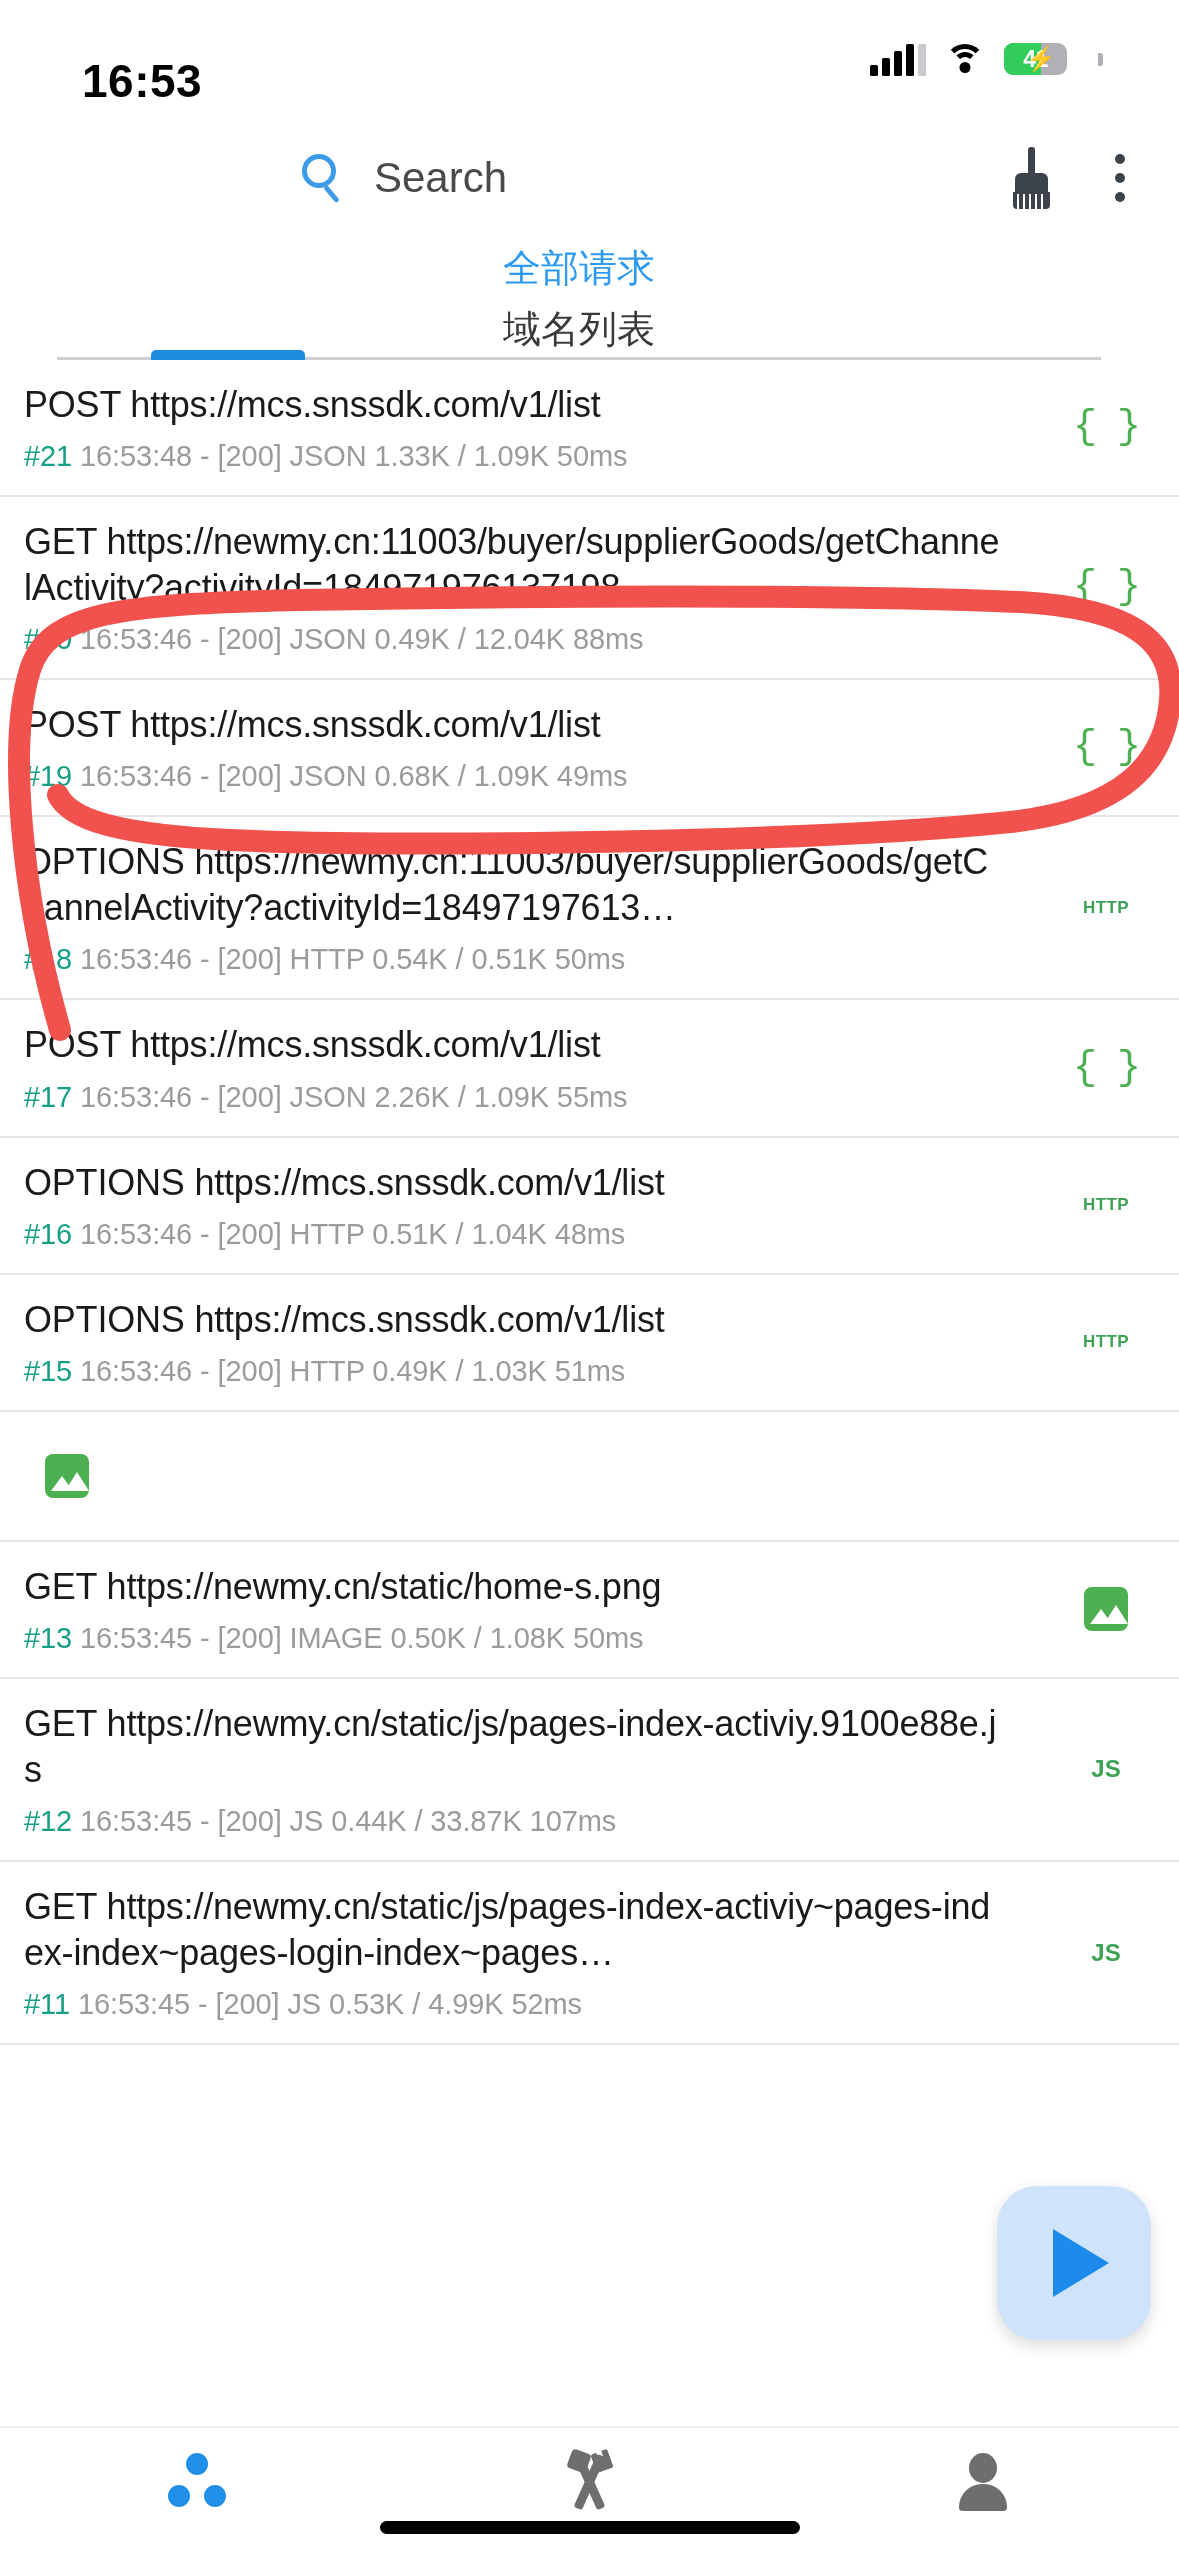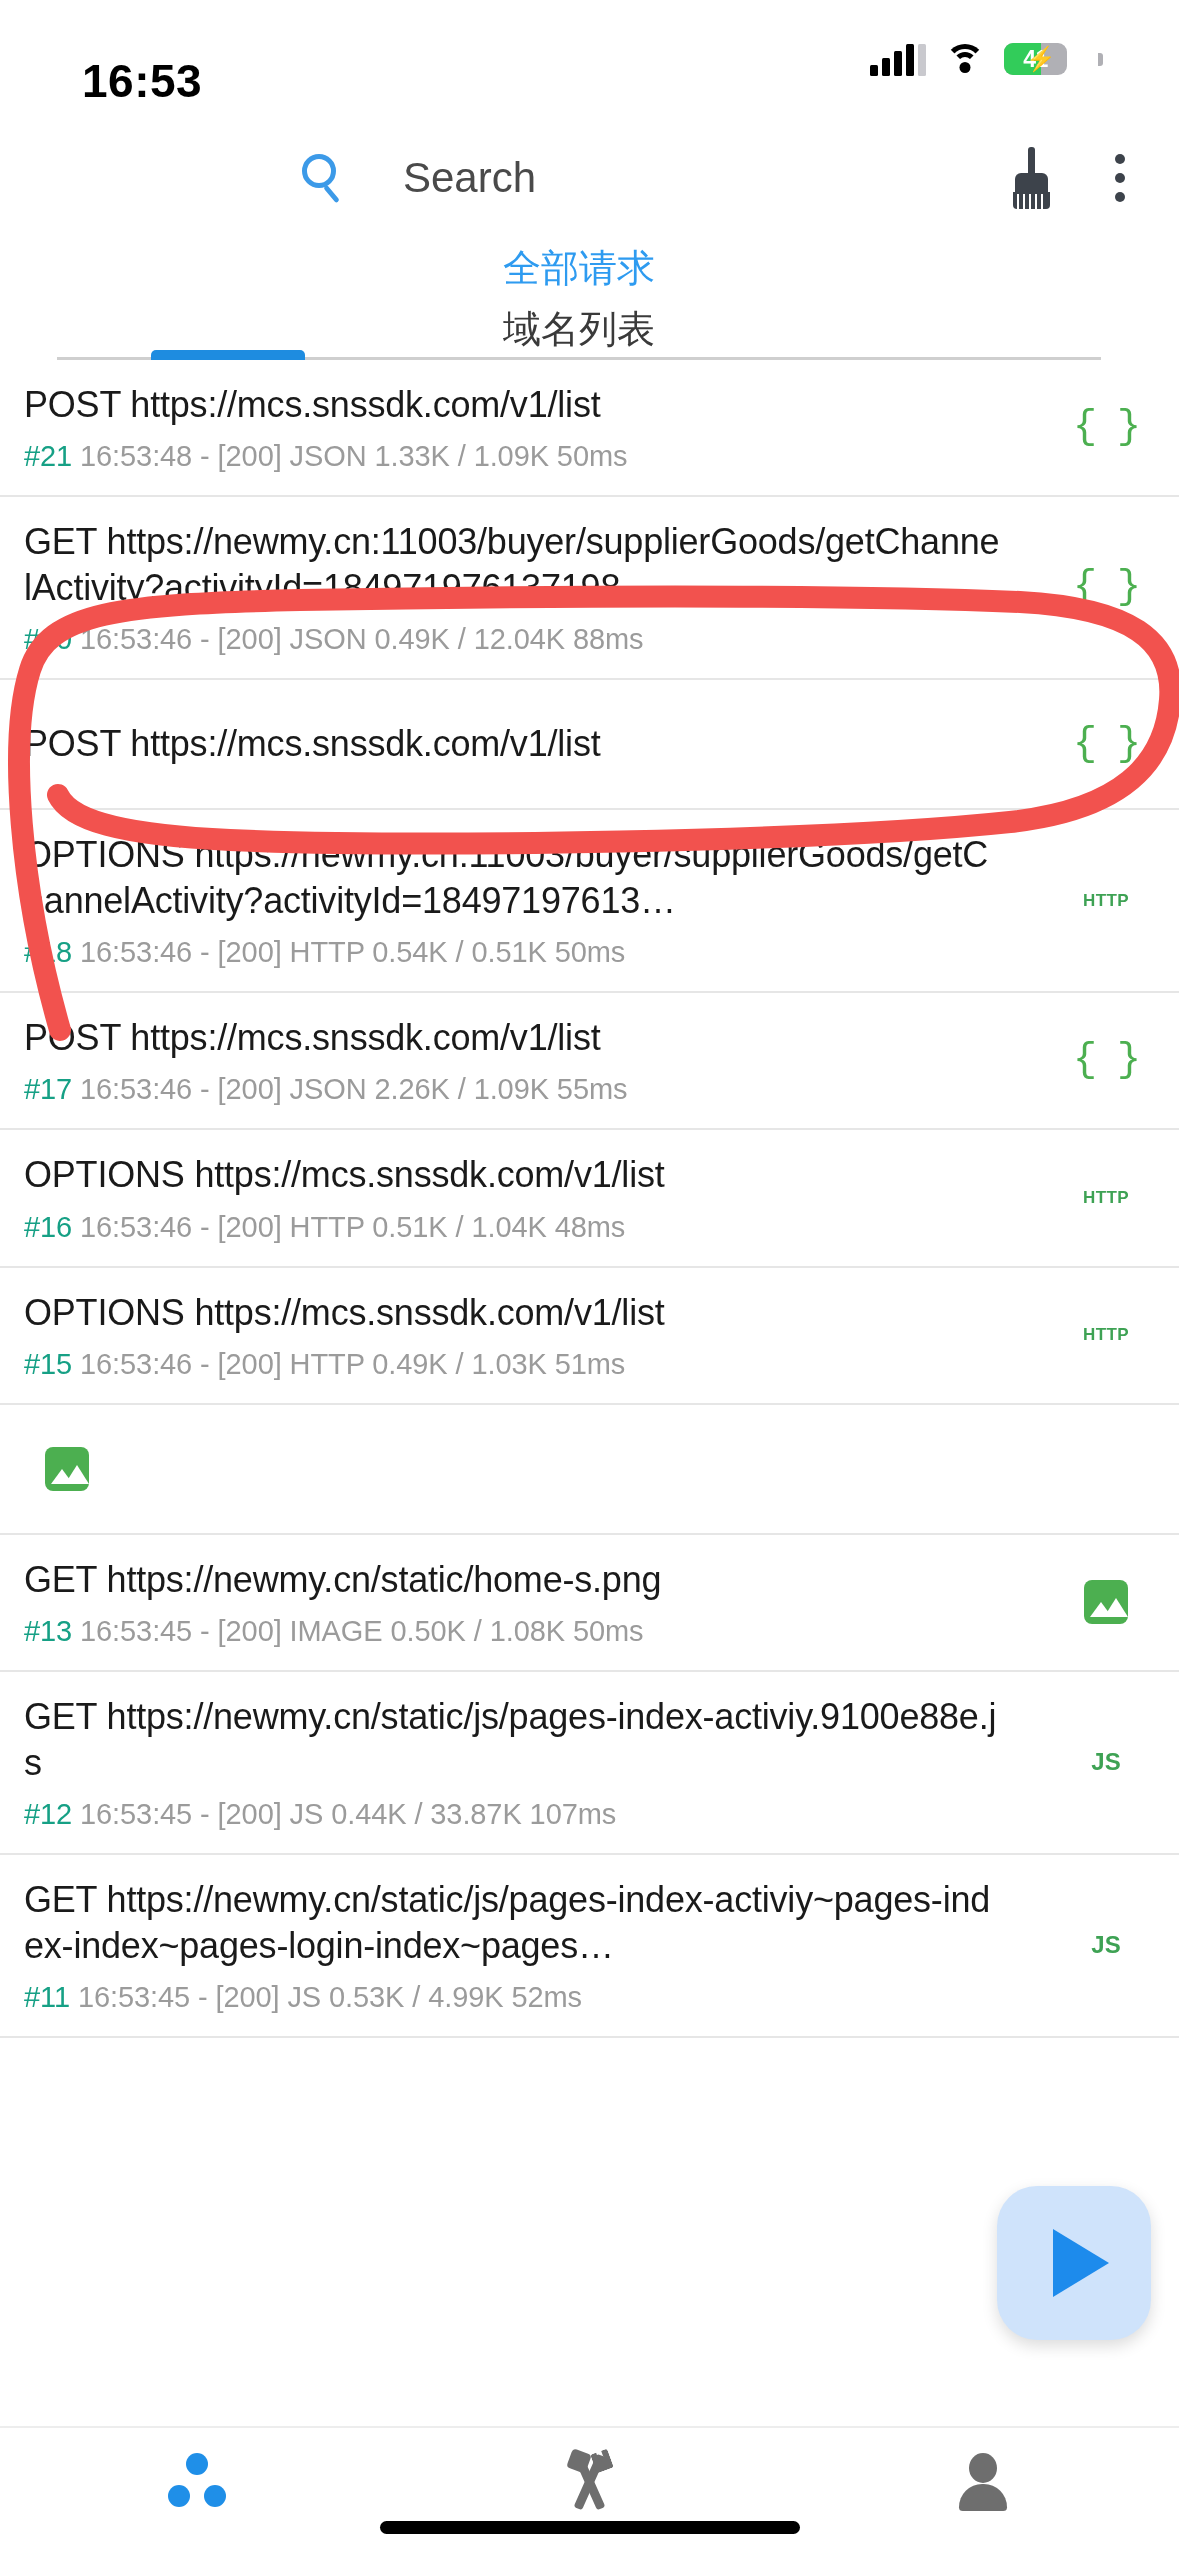--- a/index.html
+++ b/index.html
@@ -45,21 +45,21 @@
   .appbar{
     position:absolute; top:118px; left:0; width:1179px; height:120px;
     display:flex; align-items:center;
   }
   .searchzone{ display:flex; align-items:center; gap:26px; margin-left:300px; }
   .magnifier{ position:relative; width:48px; height:48px; }
   .magnifier .ring{ position:absolute; left:2px; top:0; width:34px; height:34px;
                     border:5px solid #3c9ae8; border-radius:50%; }
   .magnifier .hdl{ position:absolute; left:29px; top:30px; width:5px; height:20px;
                    background:#3c9ae8; border-radius:3px; transform:rotate(-40deg); }
-  .searchlabel{ font-size:42px; color:#4a4a4a;margin-left:29px; }
+  .searchlabel{ font-size:42px; color:#4a4a4a; }
   .appbar-right{ position:absolute; right:48px; display:flex; align-items:center; gap:52px; }
   .broom{ position:relative; width:52px; height:62px; }
   .broom .stick{ position:absolute; left:23px; top:0; width:7px; height:30px; background:#3d434b; border-radius:3px;}
   .broom .head{ position:absolute; left:10px; top:26px; width:33px; height:22px;
                 background:#3d434b; border-radius:6px 6px 2px 2px; }
   .broom .bristles{ position:absolute; left:8px; top:45px; width:37px; height:17px;
                     background:#3d434b; border-radius:0 0 4px 4px; }
   .broom .bristles::after{ content:""; position:absolute; left:4px; top:2px; width:29px; height:15px;
                     background:repeating-linear-gradient(90deg,#fff 0 2px,transparent 2px 6px); }
   .kebab{ display:flex; flex-direction:column; gap:9px; padding:6px; }
@@ -209,20 +209,21 @@
           <div class="url">GET https://newmy.cn:11003/buyer/supplierGoods/getChannelActivity?activityId=184971976137198…</div>
           <div class="meta"><span class="idx">#20</span> <span>16:53:46 - [200] JSON 0.49K / 12.04K  88ms</span></div>
         </div>
         <div class="badge">
           <div class="ico-json">{ }</div>
         </div>
       </div>
       <div class="row">
         <div class="info">
           <div class="url">POST https://mcs.snssdk.com/v1/list</div>
+          <div class="meta"><span class="idx">#19</span> <span>16:53:46 - [200] JSON 0.68K / 1.09K  49ms</span></div>
         </div>
         <div class="badge">
           <div class="ico-json">{ }</div>
         </div>
       </div>
       <div class="row">
         <div class="info">
           <div class="url">OPTIONS https://newmy.cn:11003/buyer/supplierGoods/getChannelActivity?activityId=18497197613…</div>
           <div class="meta"><span class="idx">#18</span> <span>16:53:46 - [200] HTTP 0.54K / 0.51K  50ms</span></div>
         </div>

